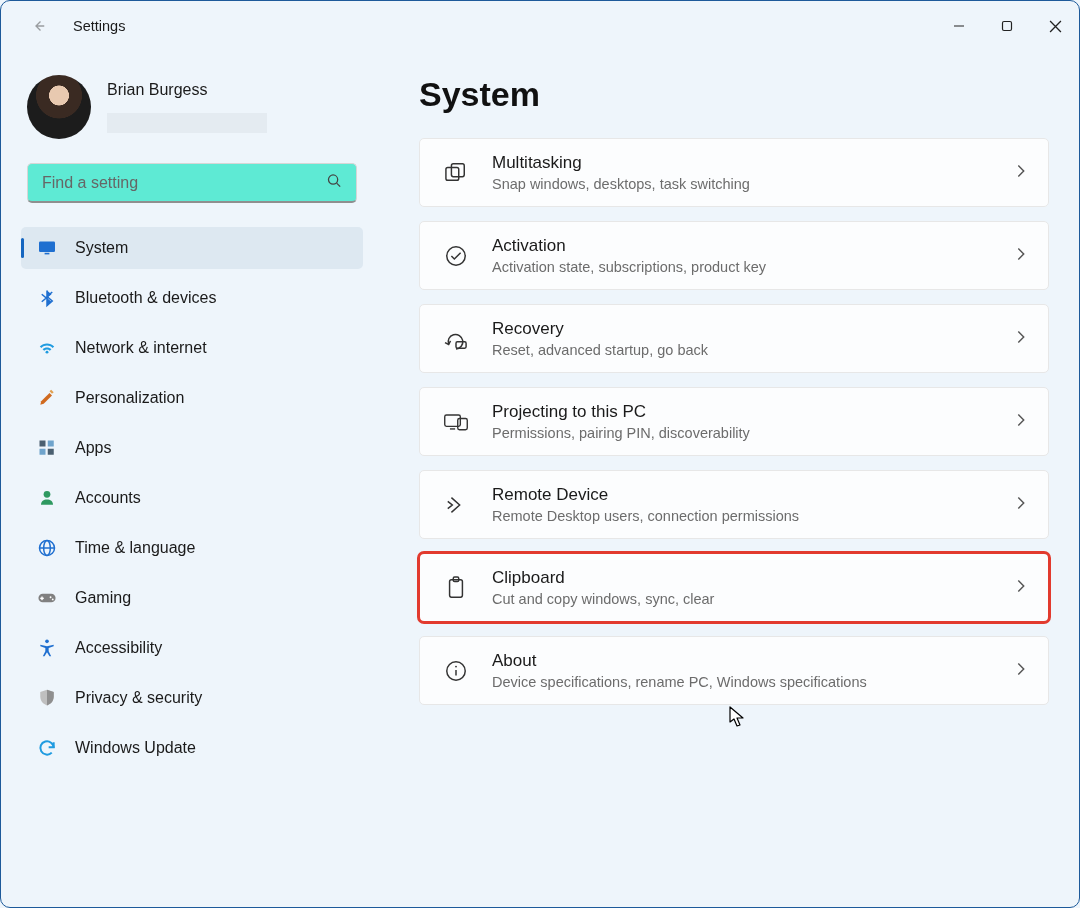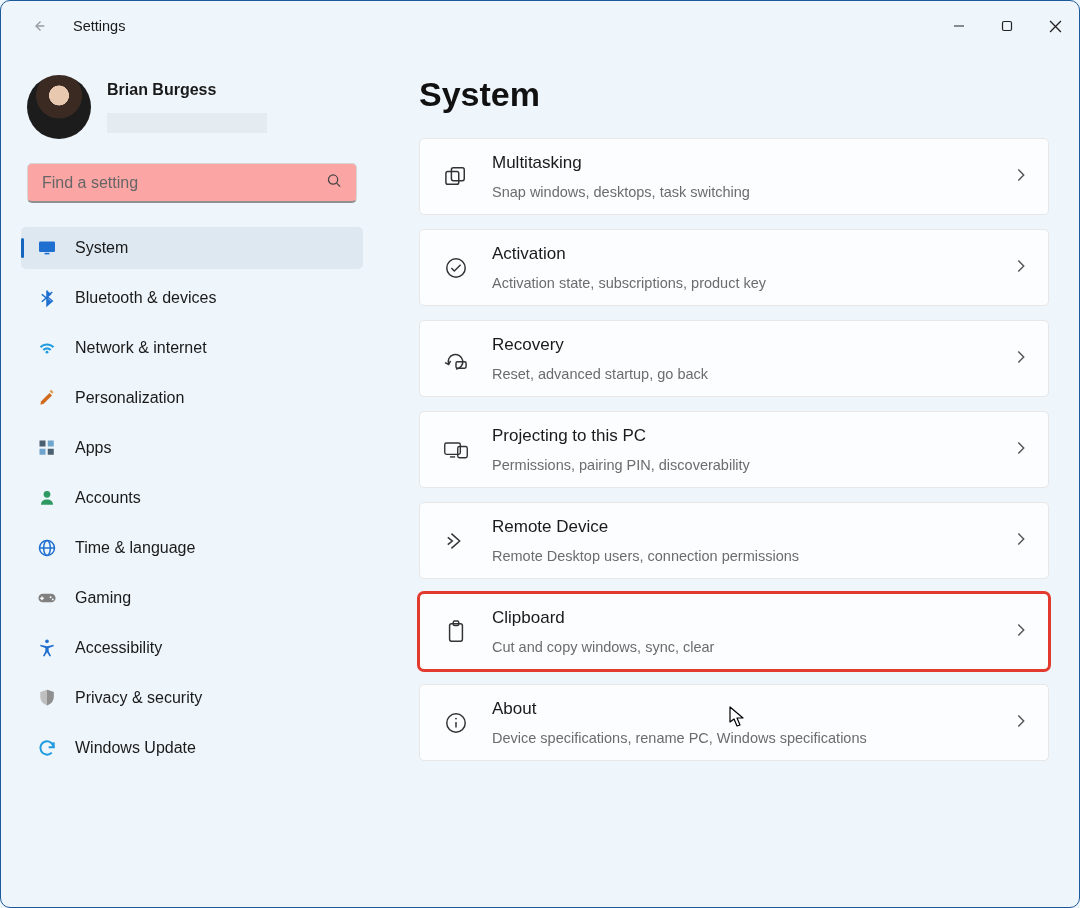--- a/index.html
+++ b/index.html
@@ -62,40 +62,40 @@
     margin-bottom: 24px;
     padding-left: 6px;
   }
   .avatar {
     width: 64px; height: 64px; border-radius: 50%;
     background: radial-gradient(circle at 50% 32%, #e8c9b0 0%, #e8c9b0 18%, #3a2a22 19%, #3a2a22 42%, #1c1c1c 43%, #1c1c1c 100%);
     flex-shrink: 0;
   }
   .profile-name {
     font-size: 16px;
-    font-weight: 700;
+    font-weight: 400;
     color: #1a1a1a;
     margin-bottom: 14px;
   }
   .profile-sub {
     width: 160px; height: 20px;
     background: rgba(0,0,0,0.04);
   }
   
   .search-wrap {
     position: relative;
     margin: 0 6px 24px 6px;
   }
   .search-input {
     width: 100%;
     height: 40px;
     border: 1px solid #d6d6d6;
     border-bottom: 2px solid #8f8f8f;
     border-radius: 5px;
-    background: #fca5a5;
+    background: #5eead4;
     padding: 0 44px 0 14px;
     font-size: 16px;
     color: #555;
     font-family: inherit;
   }
   .search-input::placeholder { color: #666; }
   .search-icon {
     position: absolute;
     right: 14px;
     top: 50%;
@@ -164,21 +164,21 @@
     margin-right: 22px;
   }
   .card-text { flex: 1; }
   .card-title {
     font-size: 17px;
     color: #1a1a1a;
   }
   .card-sub {
     font-size: 14.5px;
     color: #6c6c6c;
-    margin-top: 11px;
+    margin-top: 3px;
   }
   .chevron {
     flex-shrink: 0;
   }
   
   .cursor-arrow {
     position: absolute;
     left: 728px;
     top: 705px;
     pointer-events: none;

